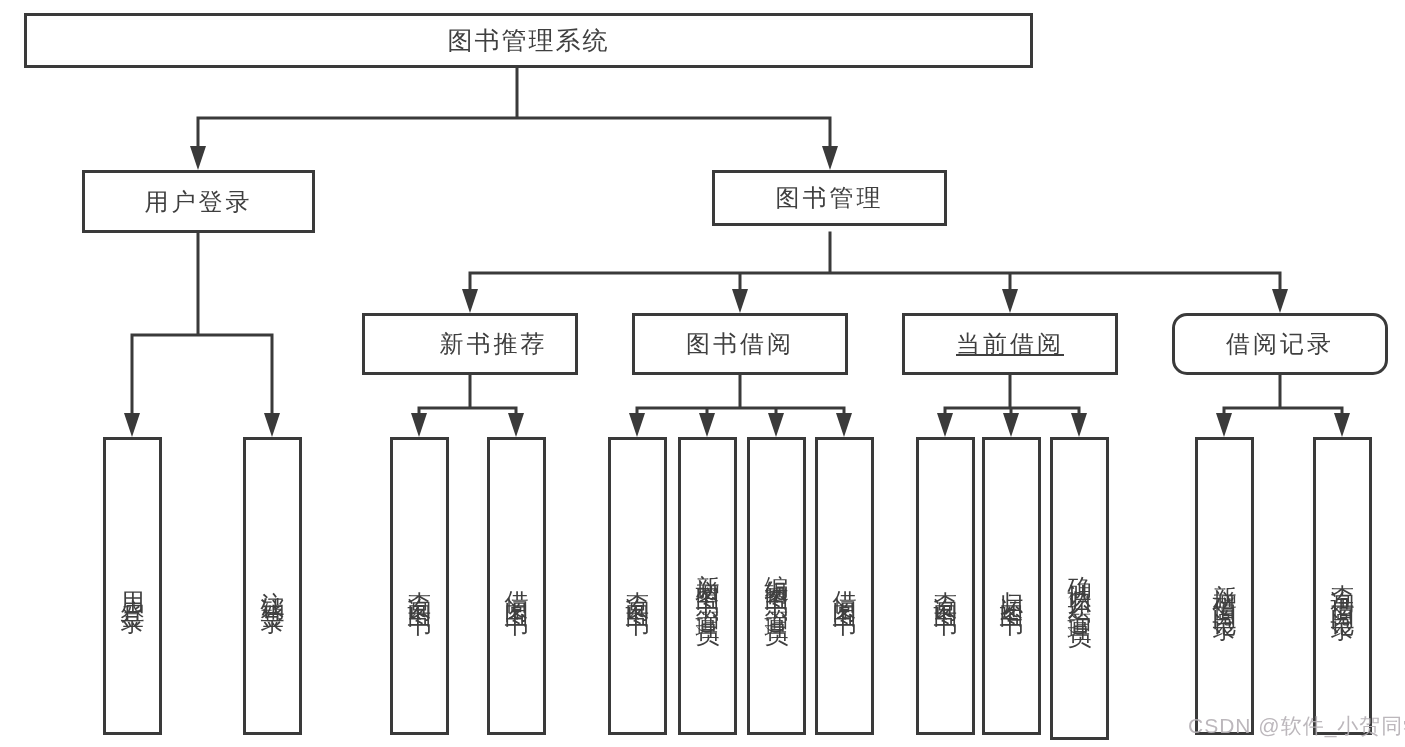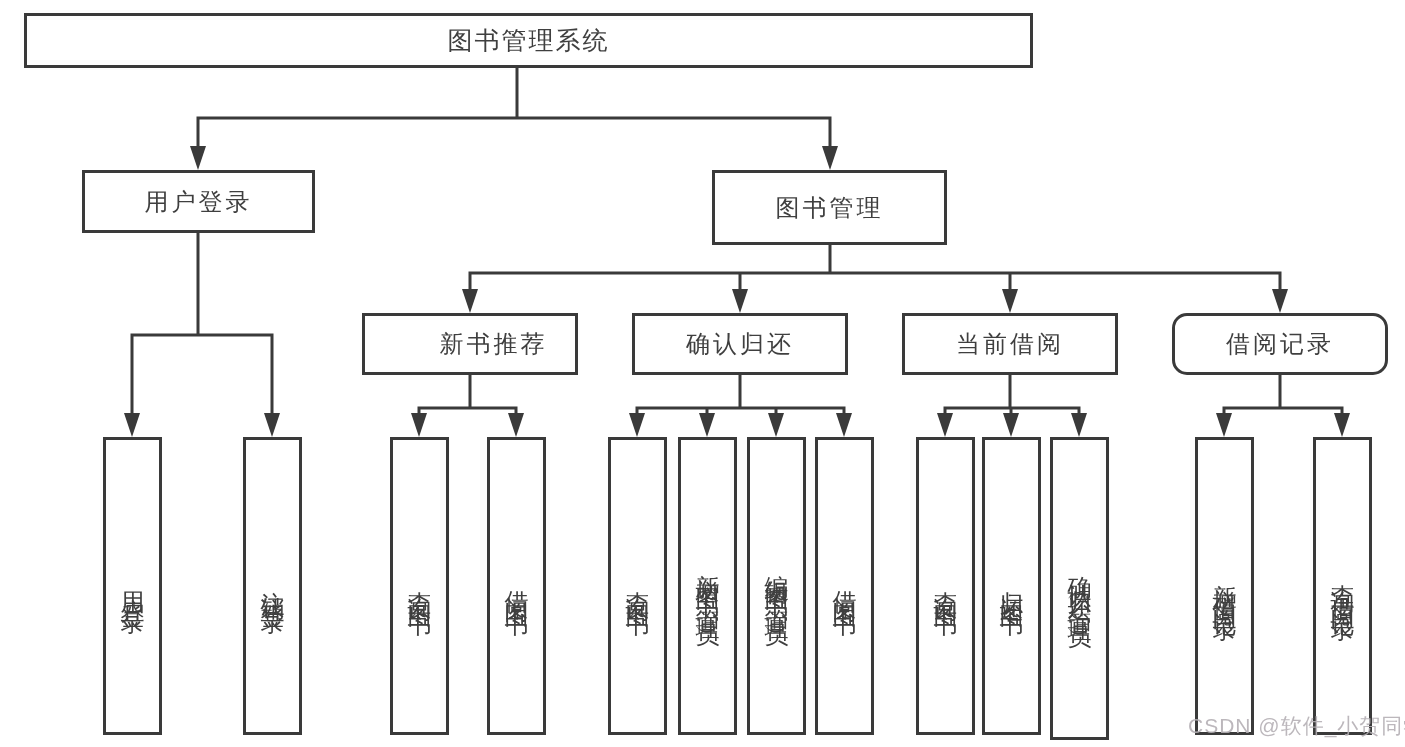--- a/index.html
+++ b/index.html
@@ -26,25 +26,25 @@
     border:3px solid var(--line-color);
     background:#fff;
     display:flex;
     align-items:center;
     justify-content:center;
     color:var(--text-color);
   }
   .h-box{font-size:24px;letter-spacing:3px;white-space:nowrap;}
   .root-box{left:24px;top:13px;width:1009px;height:55px;font-size:25px;letter-spacing:2px;}
   .l2a{left:82px;top:170px;width:233px;height:63px;}
-  .l2b{left:712px;top:170px;width:235px;height:75px;}
+  .l2b{left:712px;top:170px;width:235px;height:56px;}
   .l3{top:313px;width:216px;height:62px;}
   .l3a{left:362px;padding-left:47px;}
   .l3b{left:632px;}
-  .l3c{left:902px;}
+  .l3c{left:902px;text-decoration:underline;}
   .l3d{left:1172px;border-radius:15px;}
 
   .v-box{top:437px;width:59px;height:298px;}
   .v-box .v-text{
     writing-mode:vertical-rl;
     text-orientation:mixed;
     font-size:24px;
     letter-spacing:7px;
     line-height:1;
     color:var(--text-color);
@@ -124,21 +124,21 @@
     <span>用户登录</span>
   </div>
   <div class="box h-box l2b">
     <span>图书管理</span>
   </div>
 
   <div class="box h-box l3 l3a">
     <span>新书推荐</span>
   </div>
   <div class="box h-box l3 l3b">
-    <span>确认归还</span>
+    <span>图书借阅</span>
   </div>
   <div class="box h-box l3 l3c">
     <span>当前借阅</span>
   </div>
   <div class="box h-box l3 l3d">
     <span>借阅记录</span>
   </div>
 
   <div class="box v-box g1a">
     <span class="v-text">用户登录</span>

